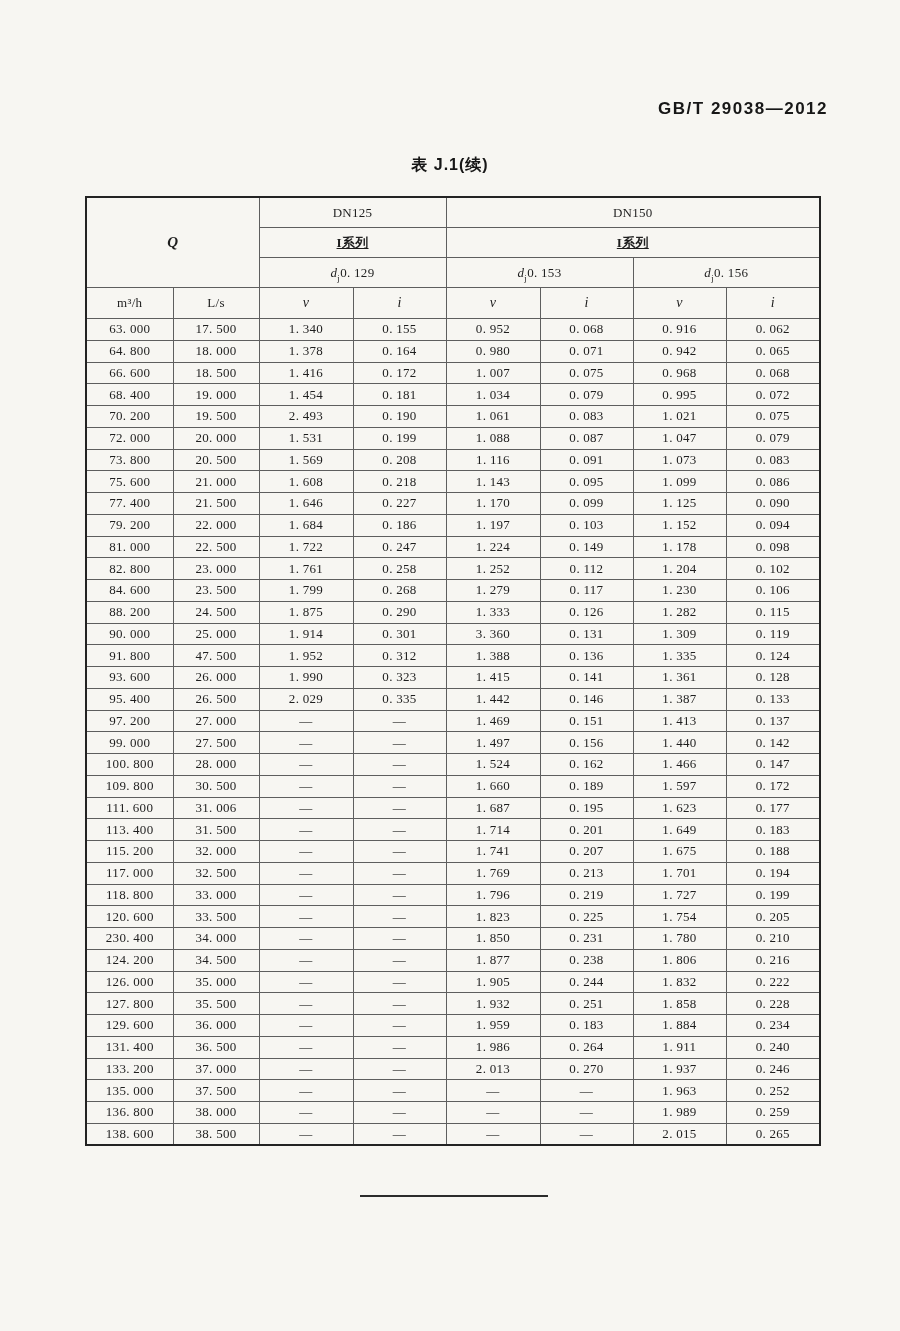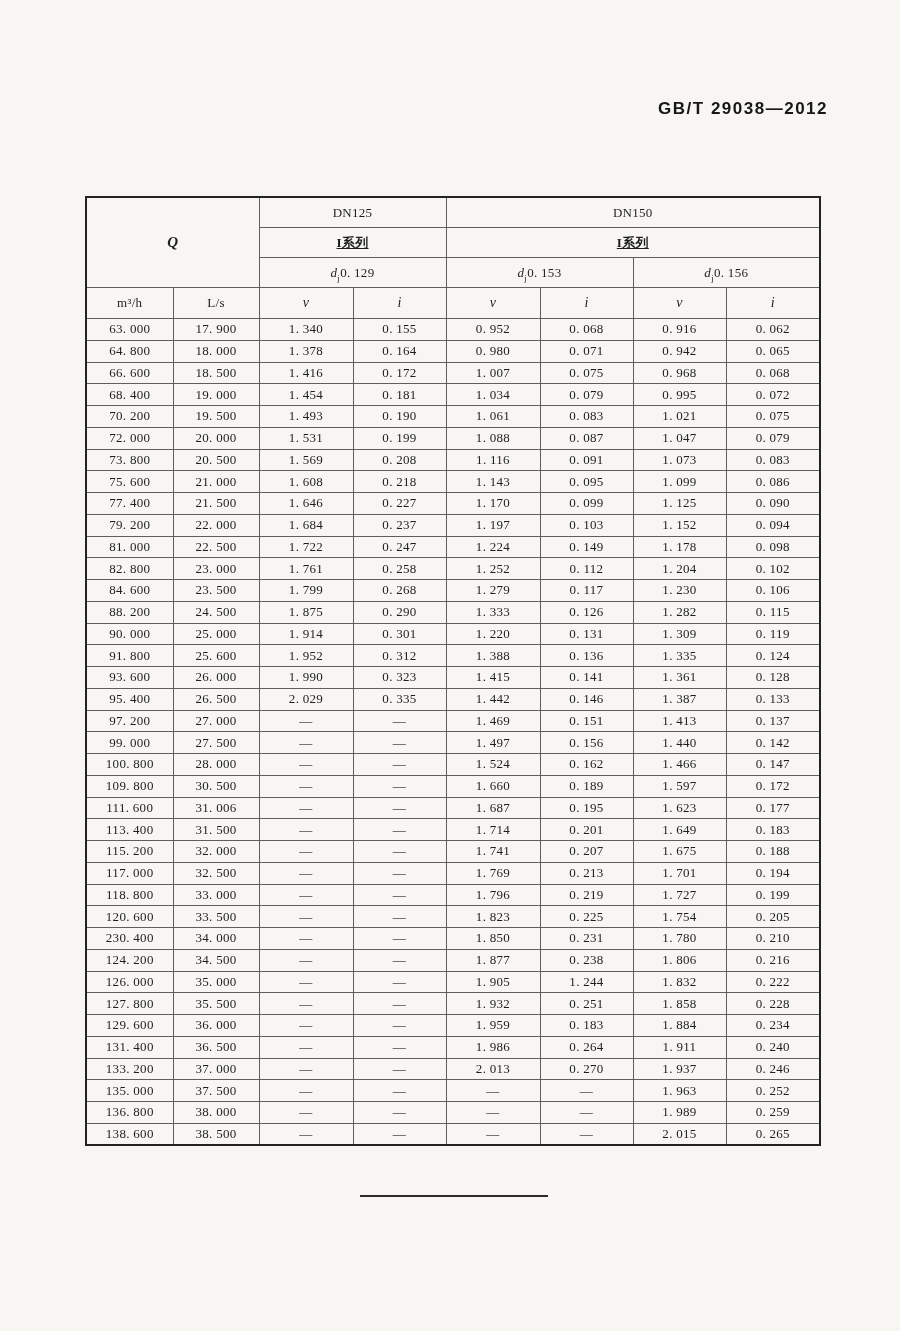--- a/index.html
+++ b/index.html
@@ -71,20 +71,21 @@
     background:#2b2b2b;
   }
 </style>
 </head>
 <body>
 
 <div class="page">
 
   <div class="doc-number">GB/T 29038—2012</div>
 
+  <div class="table-title">表 J.1(续)</div>
 
   <table class="data-table">
     <colgroup>
       <col style="width:87px">
         <col style="width:86px">
       <col style="width:94px">
         <col style="width:93px">
       <col style="width:94px">
         <col style="width:93px">
       <col style="width:93px">
@@ -118,21 +119,21 @@
         <td class="vi">i</td>
         <td class="vi">v</td>
         <td class="vi">i</td>
         <td class="vi">v</td>
         <td class="vi">i</td>
       </tr>
     </thead>
     <tbody>
         <tr>
           <td>63. 000</td>
-          <td>17. 900</td>
+          <td>17. 500</td>
           <td>1. 340</td>
           <td>0. 155</td>
           <td>0. 952</td>
           <td>0. 068</td>
           <td>0. 916</td>
           <td>0. 062</td>
         </tr>
         <tr>
           <td>64. 800</td>
           <td>18. 000</td>
@@ -159,21 +160,21 @@
           <td>1. 454</td>
           <td>0. 181</td>
           <td>1. 034</td>
           <td>0. 079</td>
           <td>0. 995</td>
           <td>0. 072</td>
         </tr>
         <tr>
           <td>70. 200</td>
           <td>19. 500</td>
-          <td>1. 493</td>
+          <td>2. 493</td>
           <td>0. 190</td>
           <td>1. 061</td>
           <td>0. 083</td>
           <td>1. 021</td>
           <td>0. 075</td>
         </tr>
         <tr>
           <td>72. 000</td>
           <td>20. 000</td>
           <td>1. 531</td>
@@ -210,21 +211,21 @@
           <td>0. 227</td>
           <td>1. 170</td>
           <td>0. 099</td>
           <td>1. 125</td>
           <td>0. 090</td>
         </tr>
         <tr>
           <td>79. 200</td>
           <td>22. 000</td>
           <td>1. 684</td>
-          <td>0. 237</td>
+          <td>0. 186</td>
           <td>1. 197</td>
           <td>0. 103</td>
           <td>1. 152</td>
           <td>0. 094</td>
         </tr>
         <tr>
           <td>81. 000</td>
           <td>22. 500</td>
           <td>1. 722</td>
           <td>0. 247</td>
@@ -261,28 +262,28 @@
           <td>1. 333</td>
           <td>0. 126</td>
           <td>1. 282</td>
           <td>0. 115</td>
         </tr>
         <tr>
           <td>90. 000</td>
           <td>25. 000</td>
           <td>1. 914</td>
           <td>0. 301</td>
-          <td>1. 220</td>
+          <td>3. 360</td>
           <td>0. 131</td>
           <td>1. 309</td>
           <td>0. 119</td>
         </tr>
         <tr>
           <td>91. 800</td>
-          <td>25. 600</td>
+          <td>47. 500</td>
           <td>1. 952</td>
           <td>0. 312</td>
           <td>1. 388</td>
           <td>0. 136</td>
           <td>1. 335</td>
           <td>0. 124</td>
         </tr>
         <tr>
           <td>93. 600</td>
           <td>26. 000</td>
@@ -422,21 +423,21 @@
           <td>0. 238</td>
           <td>1. 806</td>
           <td>0. 216</td>
         </tr>
         <tr>
           <td>126. 000</td>
           <td>35. 000</td>
           <td>—</td>
           <td>—</td>
           <td>1. 905</td>
-          <td>1. 244</td>
+          <td>0. 244</td>
           <td>1. 832</td>
           <td>0. 222</td>
         </tr>
         <tr>
           <td>127. 800</td>
           <td>35. 500</td>
           <td>—</td>
           <td>—</td>
           <td>1. 932</td>
           <td>0. 251</td>

